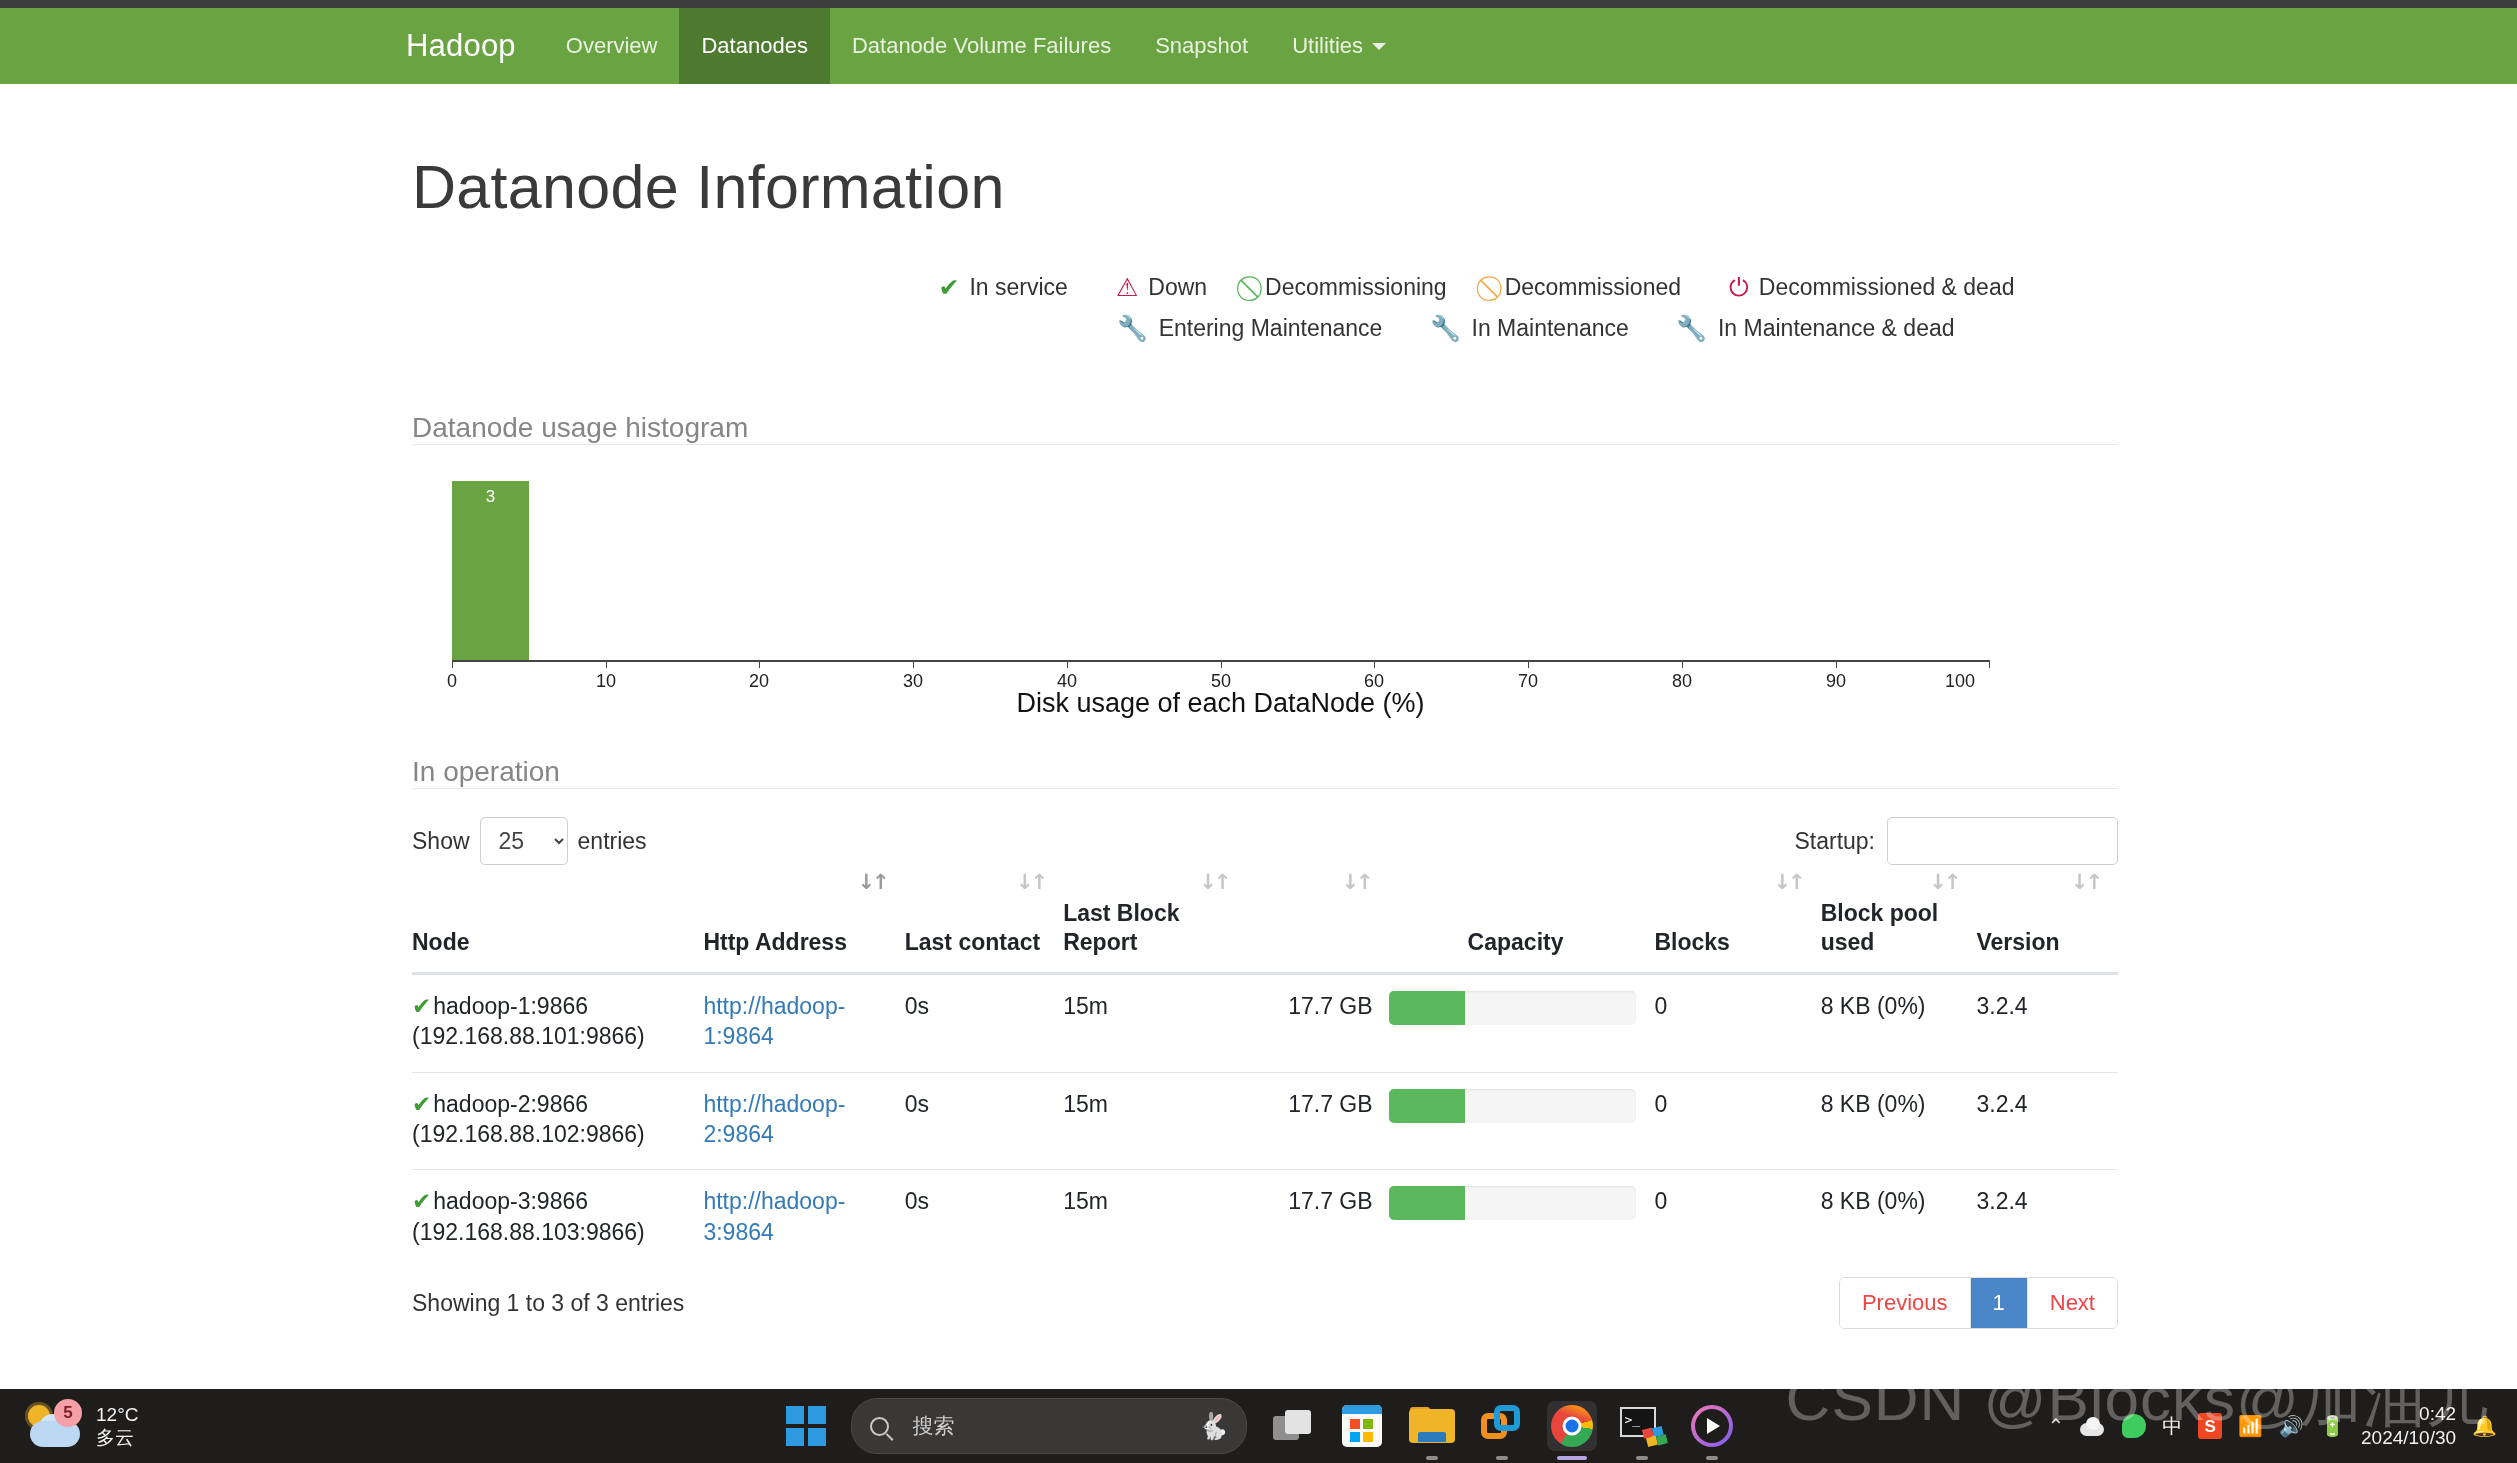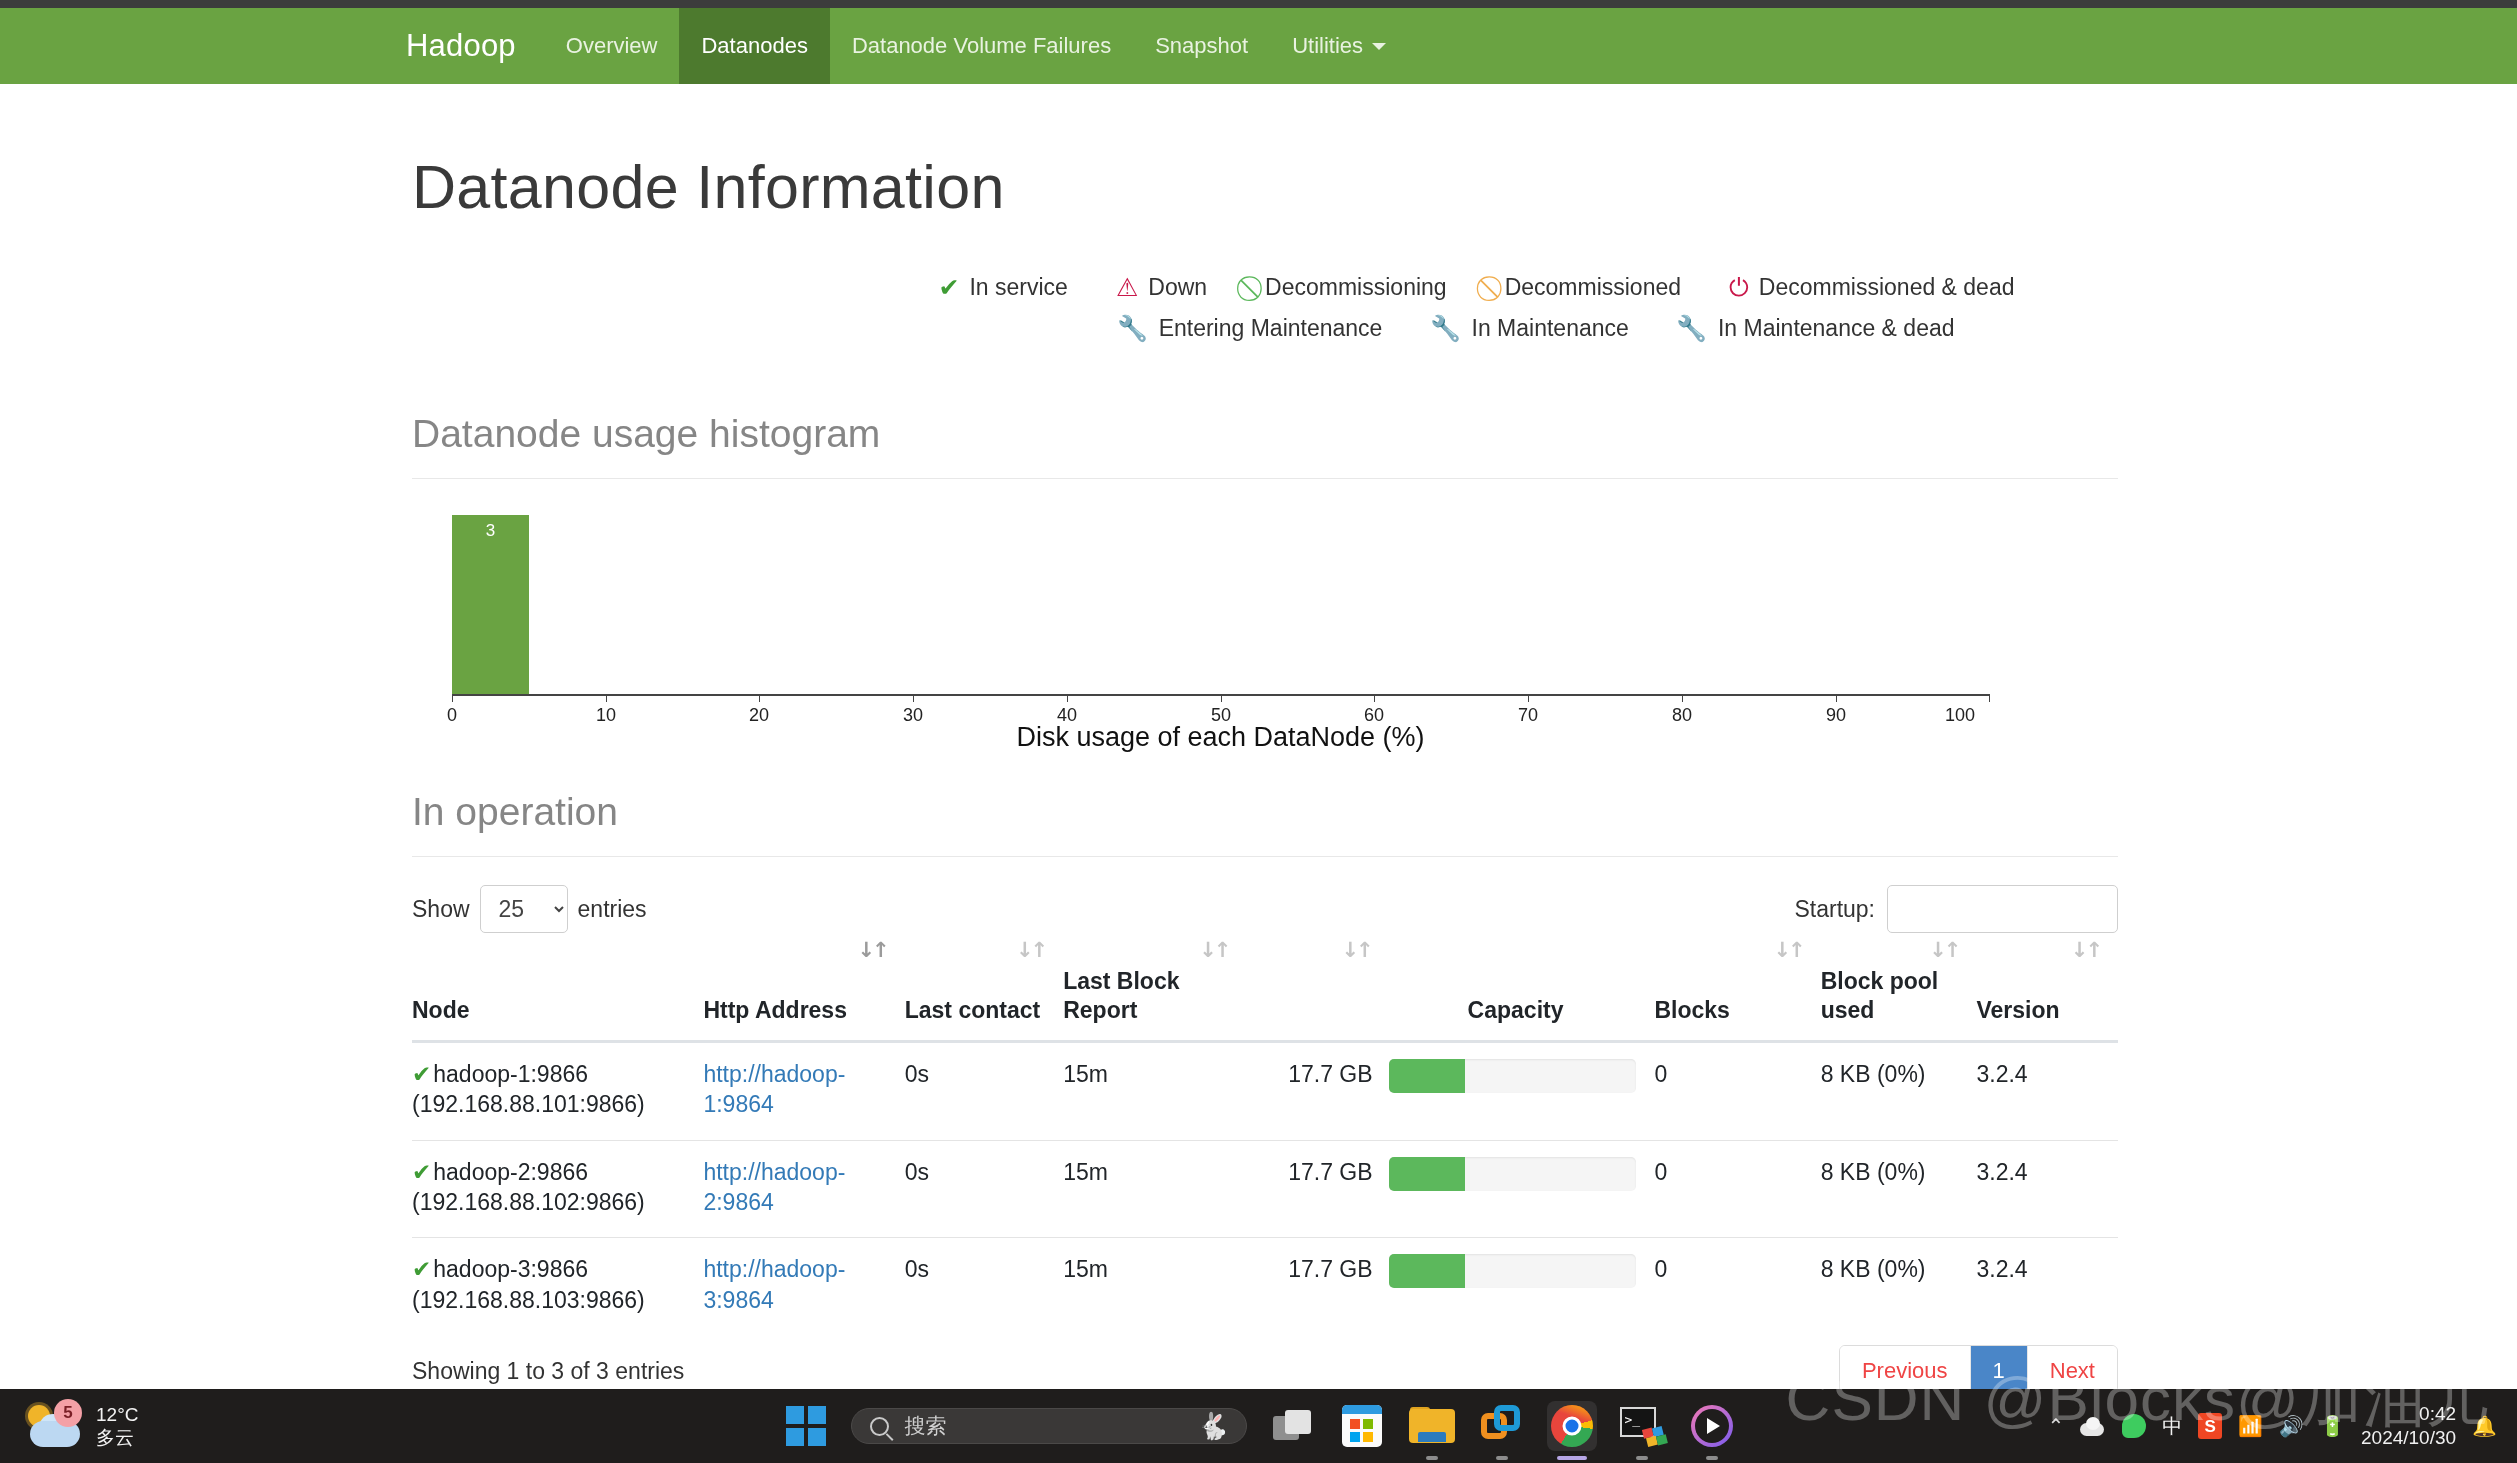--- a/index.html
+++ b/index.html
@@ -95,25 +95,24 @@
     margin-right: 10px;
     line-height: 1;
     display: inline-block;
   }
 
   
   .section-head {
     margin: 0 0 0 412px;
     width: 1706px;
     padding-top: 56px;
-    font-size: 39px;
+    font-size: 28px;
     font-weight: 400;
     color: #868686;
     border-bottom: 1px solid #e8e8e8;
-    padding-bottom: 22px;
   }
   .section-head.op { padding-top: 72px; }
 
   
   .hist-wrap {
     position: relative;
     margin: 0 0 0 412px;
     width: 1706px;
     height: 239px;
   }
@@ -369,28 +368,29 @@
   .tb-start {
     width: 40px; height: 40px;
     display: grid;
     grid-template-columns: 1fr 1fr;
     grid-template-rows: 1fr 1fr;
     gap: 4px;
     cursor: pointer;
   }
   .tb-start i { background: #2e9be0; display: block; }
   .tb-search {
-    width: 396px; height: 36px;
+    width: 396px; height: 56px;
     background: #3a3837;
     border: 1px solid #4b4948;
     border-radius: 26px;
     display: flex; align-items: center;
     padding: 0 14px 0 18px;
     cursor: text;
     position: relative;
+    gap: 8px;
   }
   .tb-search .mag {
     width: 19px; height: 19px;
     border: 2.3px solid #c9c9c9;
     border-radius: 50%;
     position: relative;
     margin-right: 16px;
     flex: none;
   }
   .tb-search .mag::after {

